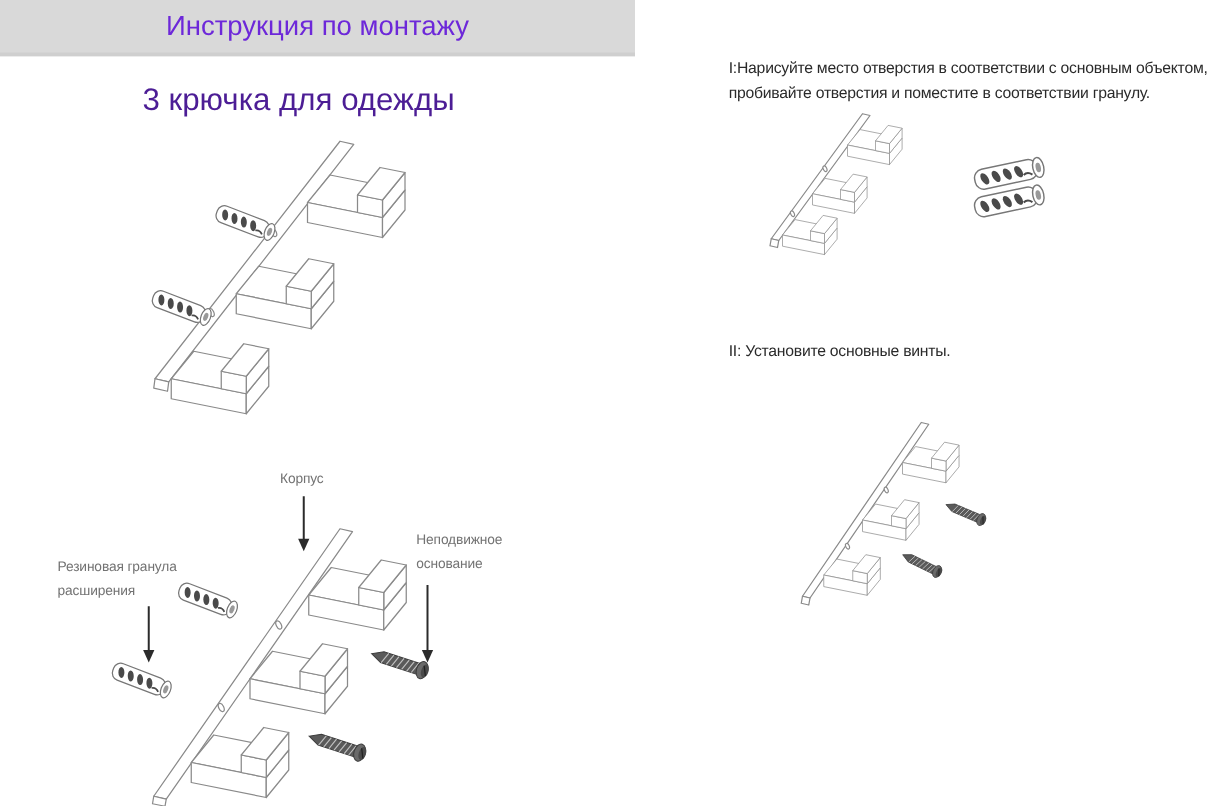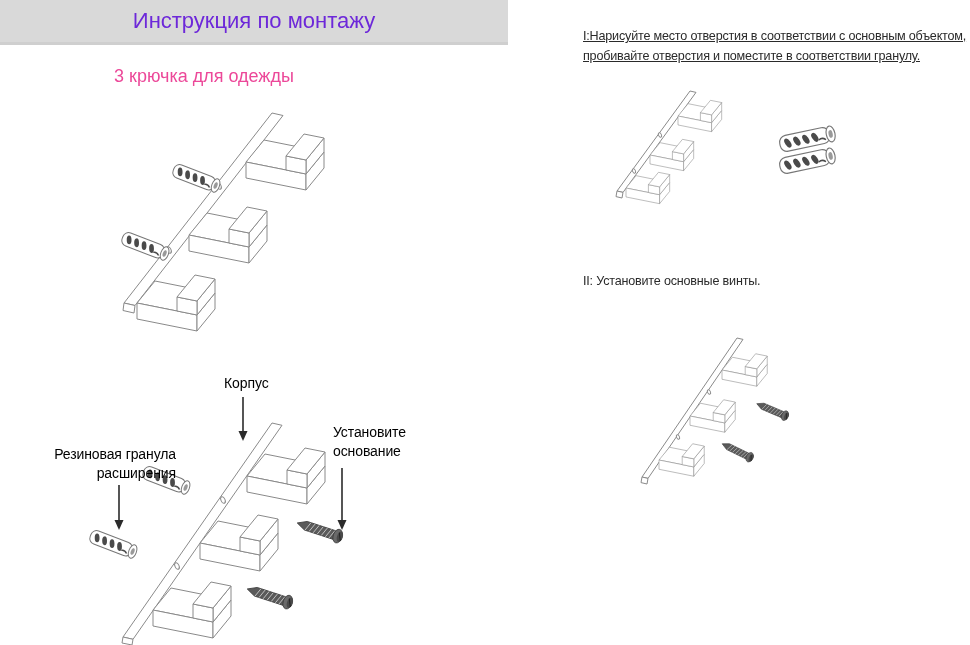--- a/index.html
+++ b/index.html
@@ -1,28 +1,28 @@
 <!DOCTYPE html>
 <html><head>
 <meta charset="utf-8">
 <style>
   html,body{margin:0;padding:0;background:#fff;}
   .page{position:relative;width:970px;height:645px;background:#ffffff;overflow:hidden;
         font-family:"Liberation Sans",sans-serif;color:#262626;}
   .header-bar{position:absolute;left:0;top:0;width:508px;height:42px;background:#d9d9d9;
               border-bottom:3px solid #cfcfcf;display:flex;align-items:center;justify-content:center;}
   .title{font-size:22px;color:#6d28d9;}
-  .subtitle{position:absolute;left:114px;top:66px;font-size:18px;color:#ec4899;}
+  .subtitle{position:absolute;left:114px;top:66px;font-size:25px;color:#4c1d95;}
   .step-text{position:absolute;font-size:12.6px;line-height:20px;letter-spacing:-0.2px;color:#2a2a2a;}
   .step-text div{white-space:nowrap;}
-  #step1{left:583px;top:26px;text-decoration:underline;}
+  #step1{left:583px;top:44px;}
   #step2{left:583px;top:271px;}
-  .part-label{position:absolute;font-size:14px;line-height:19px;letter-spacing:-0.1px;color:#000000;}
+  .part-label{position:absolute;font-size:11px;line-height:19px;letter-spacing:-0.1px;color:#737373;}
   #label-korpus{left:224px;top:374px;}
-  #label-rubber{left:46px;top:445px;width:130px;text-align:right;}
+  #label-rubber{left:46px;top:445px;width:130px;}
   #label-base{left:333px;top:423px;width:106px;}
   svg.diagram{position:absolute;}
   #diagram-assembled{left:70px;top:95px;}
   #diagram-exploded{left:30px;top:370px;}
   #diagram-step1{left:600px;top:88px;}
   #diagram-step2{left:610px;top:330px;}
 </style>
 </head>
 <body>
 
@@ -112,21 +112,21 @@
         <path d="M84.5,150 L93.5,150 L89,160 Z" stroke="none"></path>
     </g>
     <g stroke="#2b2b2b" stroke-width="1.6" fill="#2b2b2b">
       <line x1="312" y1="98" x2="312" y2="151"></line>
         <path d="M307.5,150 L316.5,150 L312,160 Z" stroke="none"></path>
     </g>
   </svg>
 
   <div class="part-label" id="label-korpus">Корпус</div>
   <div class="part-label" id="label-rubber">Резиновая гранула расширения</div>
-  <div class="part-label" id="label-base">Установите основание</div>
+  <div class="part-label" id="label-base">Неподвижное основание</div>
 
   <div class="step-text" id="step1">
     <div>I:Нарисуйте место отверстия в соответствии с основным объектом,</div>
     <div>пробивайте отверстия и поместите в соответствии гранулу.</div>
   </div>
 
   <svg id="diagram-step1" class="diagram" width="250" height="135" viewBox="0 0 250 135">
     <g stroke="#8a8a8a" stroke-width="1" fill="#ffffff" stroke-linejoin="round">
       <path d="M90,3 L96,4.4 L23,104.4 L17,103 Z"></path>
       <path d="M17,103 L23,104.4 L22,110 L16,108.6 Z"></path>

